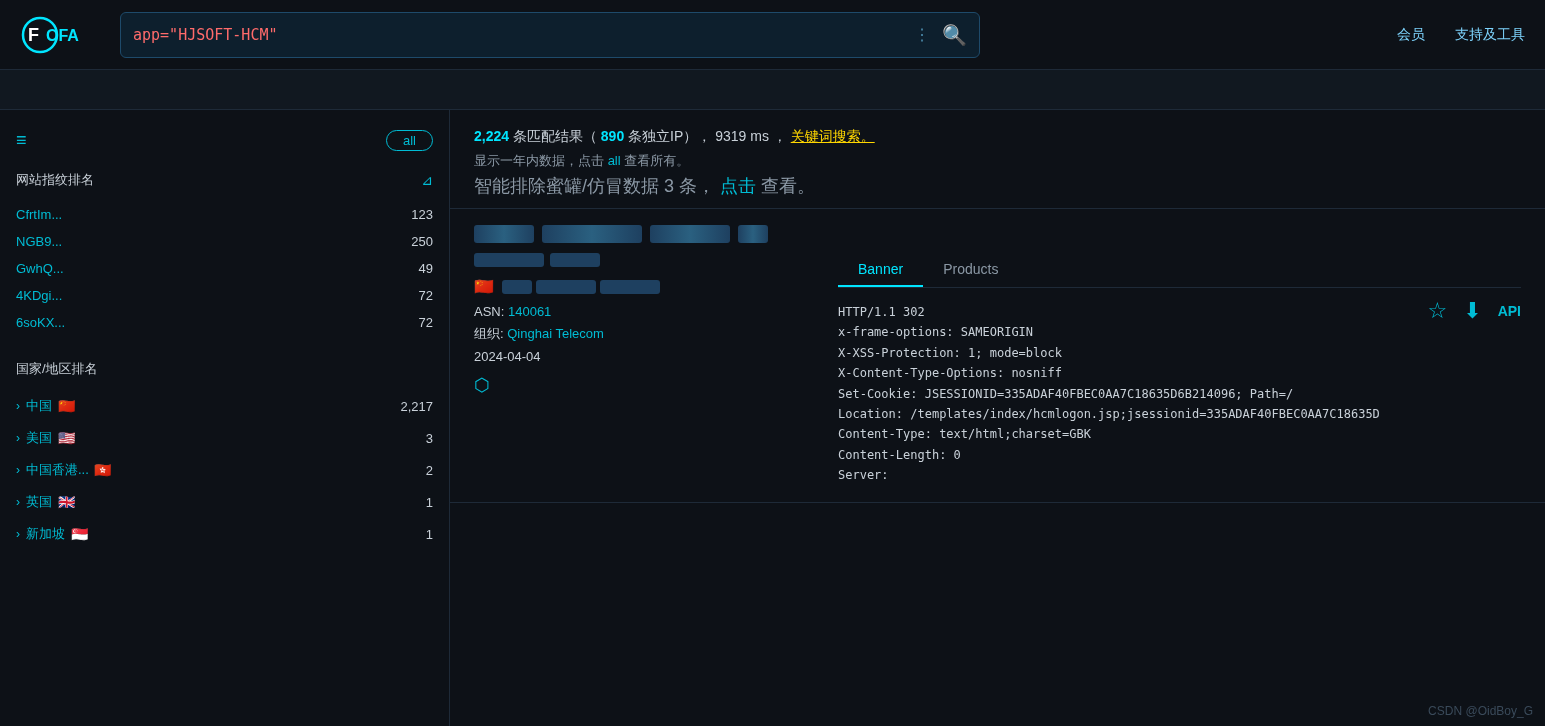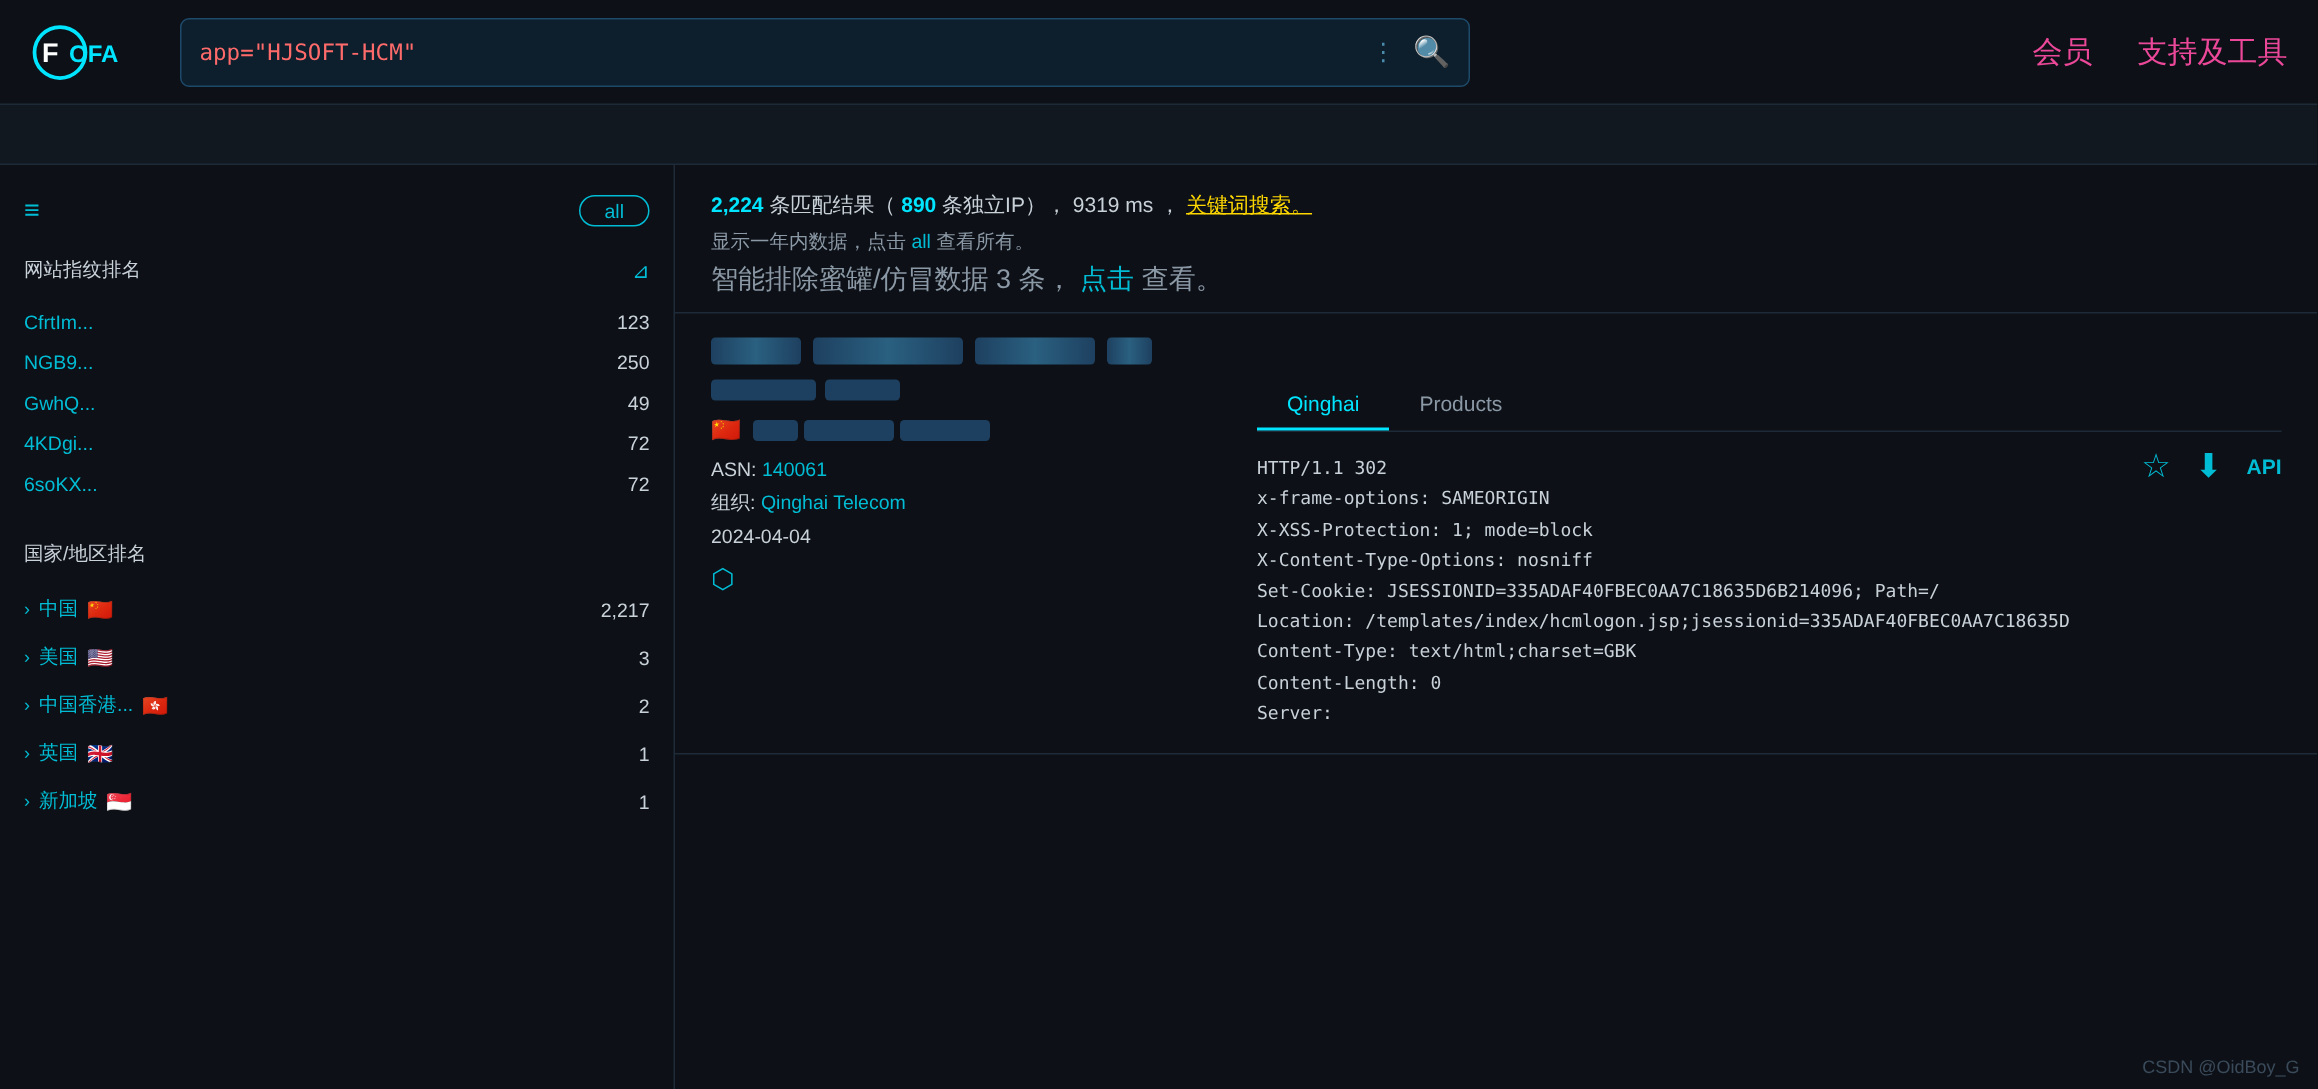--- a/index.html
+++ b/index.html
@@ -64,23 +64,23 @@
       font-size: 20px;
     }
 
     .header-nav {
       margin-left: auto;
       display: flex;
       gap: 30px;
       align-items: center;
     }
     .nav-item {
-      color: #ec4899;
-      cursor: pointer;
-      font-size: 20px;
+      color: #7dd3fc;
+      cursor: pointer;
+      font-size: 14px;
     }
 
     
     .subheader {
       background: #111820;
       height: 40px;
       border-bottom: 1px solid #1e2a38;
     }
 
     
@@ -554,21 +554,21 @@
             <a>Qinghai Telecom</a>
           </div>
 
           <div class="result-date">2024-04-04</div>
 
           <div class="result-icon">⬡</div>
         </div>
 
         <div class="result-panel">
           <div class="panel-tabs">
-            <div class="panel-tab active">Qinghai</div>
+            <div class="panel-tab active">Banner</div>
             <div class="panel-tab inactive">Products</div>
           </div>
           <div class="banner-content">
             <div>HTTP/1.1 302</div>
             <div>x-frame-options: SAMEORIGIN</div>
             <div>X-XSS-Protection: 1; mode=block</div>
             <div>X-Content-Type-Options: nosniff</div>
             <div>Set-Cookie: JSESSIONID=335ADAF40FBEC0AA7C18635D6B214096; Path=/</div>
             <div>Location: /templates/index/hcmlogon.jsp;jsessionid=335ADAF40FBEC0AA7C18635D</div>
             <div>Content-Type: text/html;charset=GBK</div>

